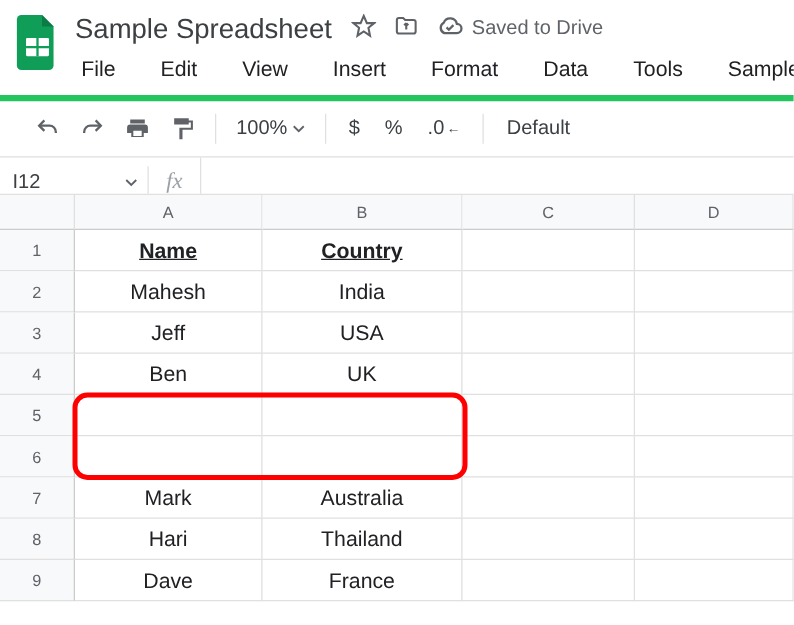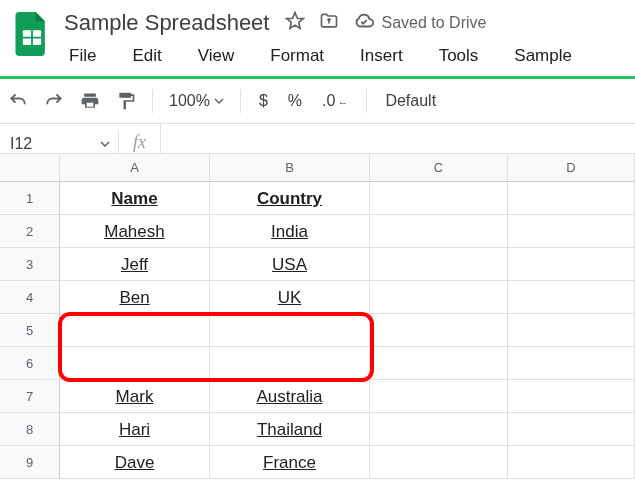--- a/index.html
+++ b/index.html
@@ -7,41 +7,41 @@
 .header { display: flex; align-items: flex-start; padding: 8px 12px 0 12px; text-align: right; }
 .logo { width: 40px; height: 52px; display: flex; align-items: flex-start; justify-content: center; padding-top: 4px; }
 .logo svg { width: 36px; height: 44px; }
 .title-area { flex: 1; margin-left: 8px; }
 .title-row { display: flex; align-items: center; gap: 12px; }
 .doc-title { font-size: 22px; color: #3c4043; padding: 2px 4px; }
 .title-icons { display: flex; align-items: center; gap: 14px; color: #5f6368; }
 .save-status { display: flex; align-items: center; gap: 6px; font-size: 16px; color: #5f6368; }
 .menu-bar { display: flex; gap: 18px; margin-top: 4px; }
 .menu-item { font-size: 17px; color: #202124; padding: 4px 9px; cursor: pointer; }
-.toolbar { display: flex; align-items: center; border-top: 3px solid #22c55e; border-bottom: 1px solid #e0e0e0; padding: 6px 2px; gap: 4px; margin-top: 6px; }
+.toolbar { display: flex; align-items: center; border-top: 5px solid #22c55e; border-bottom: 1px solid #e0e0e0; padding: 6px 22px; gap: 4px; margin-top: 6px; }
 .tb-btn { width: 32px; height: 32px; display: flex; align-items: center; justify-content: center; color: #5f6368; cursor: pointer; }
 .tb-sep { width: 1px; height: 24px; background: #e0e0e0; margin: 0 6px; }
 .zoom { display: flex; align-items: center; gap: 4px; font-size: 16px; color: #3c4043; padding: 0 6px; cursor: pointer; }
 .fmt-btn { padding: 0 8px; height: 32px; display: flex; align-items: center; font-size: 16px; color: #3c4043; cursor: pointer; }
 .formula-bar { display: flex; align-items: flex-end; border-bottom: 1px solid #e0e0e0; height: 30px; }
 .cell-ref { width: 118px; padding-left: 10px; font-size: 16px; color: #3c4043; display: flex; align-items: center; justify-content: space-between; padding-right: 8px; }
 .fx-sep { width: 1px; height: 22px; background: #e0e0e0; }
 .fx { font-style: italic; font-family: serif; color: #9aa0a6; font-size: 18px; padding: 0 14px; }
 .fx-input { flex: 1; height: 100%; border-left: 1px solid #e0e0e0; }
 .grid { display: flex; flex-direction: column; }
 .col-headers { display: flex; height: 28px; }
 .corner { width: 60px; background: #f8f9fa; border-right: 1px solid #e0e0e0; border-bottom: 1px solid #ccc; }
 .col-h { background: #f8f9fa; border-right: 1px solid #e0e0e0; border-bottom: 1px solid #ccc; text-align: center; font-size: 13px; color: #5f6368; line-height: 28px; cursor: pointer; }
 .col-A { width: 150px; }
 .col-B { width: 160px; }
 .col-C { width: 138px; }
 .col-D { width: 127px; }
 .row { display: flex; height: 33px; }
 .row-h { width: 60px; background: #f8f9fa; border-right: 1px solid #ccc; border-bottom: 1px solid #e0e0e0; text-align: center; font-size: 13px; color: #5f6368; line-height: 33px; cursor: pointer; }
-.cell { border-right: 1px solid #e0e0e0; border-bottom: 1px solid #e0e0e0; text-align: center; font-size: 17px; line-height: 33px; cursor: cell; overflow: hidden; white-space: nowrap; text-decoration: underline; }
+.cell { border-right: 1px solid #e0e0e0; border-bottom: 1px solid #e0e0e0; text-align: center; font-size: 17px; line-height: 33px; cursor: cell; overflow: hidden; white-space: nowrap; }
 .cell.header-cell { font-weight: bold; text-decoration: underline; }
 .highlight-box { position: absolute; border: 4px solid #ff0000; border-radius: 12px; pointer-events: none; }
 .grid-wrap { position: relative; }
 </style>
 </head>
 <body>
 
 <div class="header">
   <div class="logo">
     <svg viewBox="0 0 36 48">
@@ -68,22 +68,23 @@
                 <path d="M9 13l2 2 4-4"></path>
               </svg></span>
           <span>Saved to Drive</span>
         </div>
       </div>
     </div>
     <div class="menu-bar">
       <div class="menu-item">File</div>
       <div class="menu-item">Edit</div>
       <div class="menu-item">View</div>
+      <div class="menu-item">Insert</div>
       <div class="menu-item">Format</div>
-      <div class="menu-item">Insert</div>
+      <div class="menu-item">Data</div>
       <div class="menu-item">Tools</div>
       <div class="menu-item">Sample</div>
     </div>
   </div>
 </div>
 
 <div class="toolbar">
   <div class="tb-btn">
       <svg width="20" height="20" viewBox="0 0 24 24" fill="none" stroke="#5f6368" stroke-width="2.2">
         <path d="M9 14L4 9l5-5"></path>

